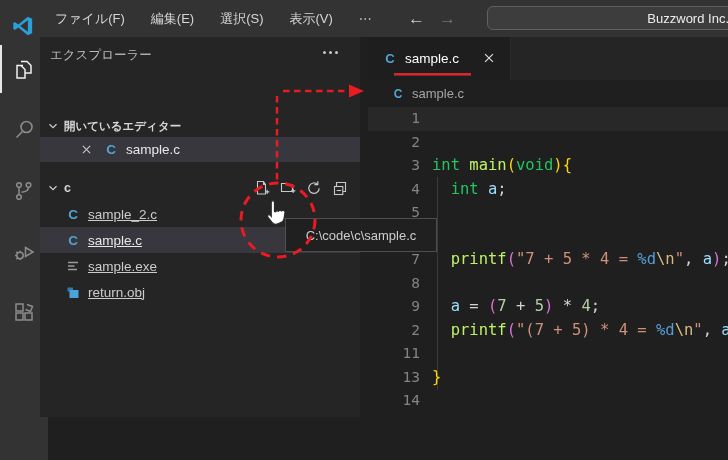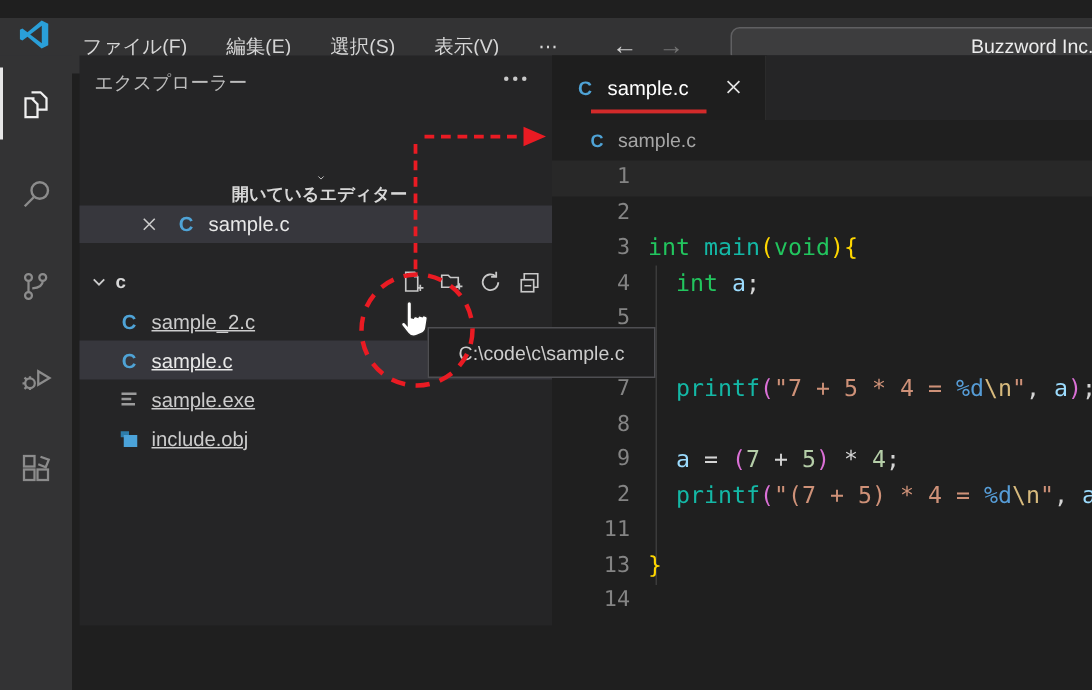--- a/index.html
+++ b/index.html
@@ -1,22 +1,22 @@
 <!DOCTYPE html>
 <html><head>
 <meta charset="utf-8">
 <style>
   html,body{margin:0;padding:0;background:#141414;}
   .app{position:relative;width:728px;height:460px;overflow:hidden;background:#1f1f1f;
        font-family:"Liberation Sans",sans-serif;-webkit-font-smoothing:antialiased;}
   svg{display:block}
 
   
-  .titlebar{position:absolute;left:0;top:12px;width:728px;height:37px;background:#333334;
-            display:flex;align-items:flex-start;}
+  .titlebar{position:absolute;left:0;top:0;width:728px;height:37px;background:#333334;
+            display:flex;align-items:flex-end;}
   .logo{margin-left:12px;width:22px;height:22px;flex:0 0 auto;}
   .menubar{display:flex;margin-left:8px;}
   .menu-item{padding:0 13px;line-height:37px;font-size:13px;color:#d6d6d6;cursor:default;}
   .navs{position:absolute;left:408px;top:0;height:37px;display:flex;align-items:center;gap:14px;}
   .nav{font-size:17px;line-height:1;}
   .nav.back{color:#cccccc}
   .nav.fwd{color:#737373}
   .searchbox{position:absolute;left:487px;top:6px;width:255px;height:24px;background:#3d3d3e;
              border:1px solid #606062;border-radius:6px;display:flex;align-items:center;
              justify-content:flex-end;padding-right:12px;box-sizing:border-box;
@@ -24,30 +24,30 @@
 
   
   .activitybar{position:absolute;left:0;top:37px;width:48px;height:423px;background:#333334;
                display:flex;flex-direction:column;align-items:center;padding-top:8px;box-sizing:border-box;}
   .ab-item{position:relative;width:48px;height:48px;margin-bottom:13px;display:flex;
            align-items:center;justify-content:center;}
   .ab-item svg{width:24px;height:24px;}
   .ab-active-bar{position:absolute;left:0;top:0;width:2px;height:48px;background:#e7e7e7;}
 
   
-  .sidebar{position:absolute;left:53px;top:37px;width:320px;height:380px;background:#252526;
+  .sidebar{position:absolute;left:40px;top:37px;width:320px;height:380px;background:#252526;
            color:#cccccc;}
   .sb-header{position:absolute;left:0;top:0;width:100%;height:36px;display:flex;align-items:center;}
   .sb-title{margin-left:10px;font-size:12.5px;color:#bdbdbd;}
   .sb-more{position:absolute;right:22px;top:14px;}
   .dots{display:flex;gap:3px;}
   .dots i{width:3px;height:3px;border-radius:50%;background:#c8c8c8;}
   .section-head{display:flex;align-items:center;height:22px;font-weight:bold;font-size:11.5px;
                 color:#d7d7d7;}
-  .sec1{position:absolute;top:78px;left:0;width:100%;flex-direction:column;}
+  .sec1{position:absolute;top:78px;left:0;width:100%;}
   .chev{margin-left:6px;margin-right:4px;width:14px;height:14px;}
   .oe-item{position:absolute;top:100px;left:0;width:100%;height:25px;background:#37373d;
            display:flex;align-items:center;font-size:13.5px;color:#e8e8e8;}
   .oe-close{margin-left:40px;width:13px;height:13px;}
   .oe-item .cicon{margin-left:10px;}
   .oe-item .oe-label{margin-left:7px;}
   .sec2{position:absolute;top:138px;left:0;width:100%;height:26px;}
   .sec2 .section-head{height:26px;font-size:12.5px;}
   .sec-actions{position:absolute;right:12px;top:5px;display:flex;gap:10px;}
   .sec-actions svg{width:16px;height:16px;}
@@ -73,21 +73,21 @@
   .breadcrumb .cicon{margin-left:22px;font-size:12px;}
   .bc-label{margin-left:6px;font-size:13px;color:#a6a6a6;}
   .code{position:absolute;left:0;top:70px;width:100%;font-family:"DejaVu Sans Mono",monospace;
         font-size:15.5px;}
   .cl{display:flex;height:23.5px;line-height:23.5px;white-space:pre;}
   .cl.hl{background:#282828;}
   .ln{width:52px;text-align:right;color:#848484;font-size:14.5px;flex:0 0 auto;}
   .ct{margin-left:12px;}
   .indent-guide{position:absolute;left:69px;top:140px;width:1px;height:213px;background:#3b3b3b;}
   .tk-pre{color:#c586c0}.tk-str{color:#ce9178}.tk-kw{color:#22c55e}.tk-ctl{color:#c586c0}
-  .tk-fn{color:#14b8a6}.tk-b1{color:#ffd700}.tk-b2{color:#da70d6}.tk-va{color:#9cdcfe}
+  .tk-fn{color:#bef264}.tk-b1{color:#ffd700}.tk-b2{color:#da70d6}.tk-va{color:#9cdcfe}
   .tk-nu{color:#b5cea8}.tk-pl{color:#d4d4d4}.tk-fm{color:#569cd6}.tk-es{color:#d7ba7d}
 
   
   .tooltip{position:absolute;left:285px;top:218px;width:152px;height:34px;background:#202021;
            border:1px solid #4e4e52;box-sizing:border-box;display:flex;align-items:center;
            justify-content:center;font-size:13px;color:#cdcdcd;z-index:40;}
   .overlay{position:absolute;left:0;top:0;width:728px;height:460px;z-index:50;pointer-events:none;}
 </style>
 </head>
 <body>
@@ -221,21 +221,21 @@
           <svg class="fic" viewBox="0 0 16 16" fill="none" stroke="#9b9b9b" stroke-width="1.6">
             <path d="M3 4.5 H13 M3 8 H9.5 M3 11.5 H12"></path>
           </svg>
           <span class="flabel">sample.exe</span>
         </div>
         <div class="tree-row">
           <svg class="fic" viewBox="0 0 16 16">
             <path d="M2.5 3.5 H8 V7.5 H2.5 Z" fill="#2d7ca9"></path>
             <rect x="4.5" y="6" width="9" height="8" fill="#4ba3d9"></rect>
           </svg>
-          <span class="flabel">include.obj</span>
+          <span class="flabel">return.obj</span>
         </div>
       </div>
   </div>
 
   <div class="editor">
     <div class="tabstrip">
       <div class="tab">
         <span class="cicon">C</span>
         <span class="tab-label">sample.c</span>
         <svg class="tab-close" viewBox="0 0 16 16" fill="none" stroke="#e0e0e0" stroke-width="1.3">

